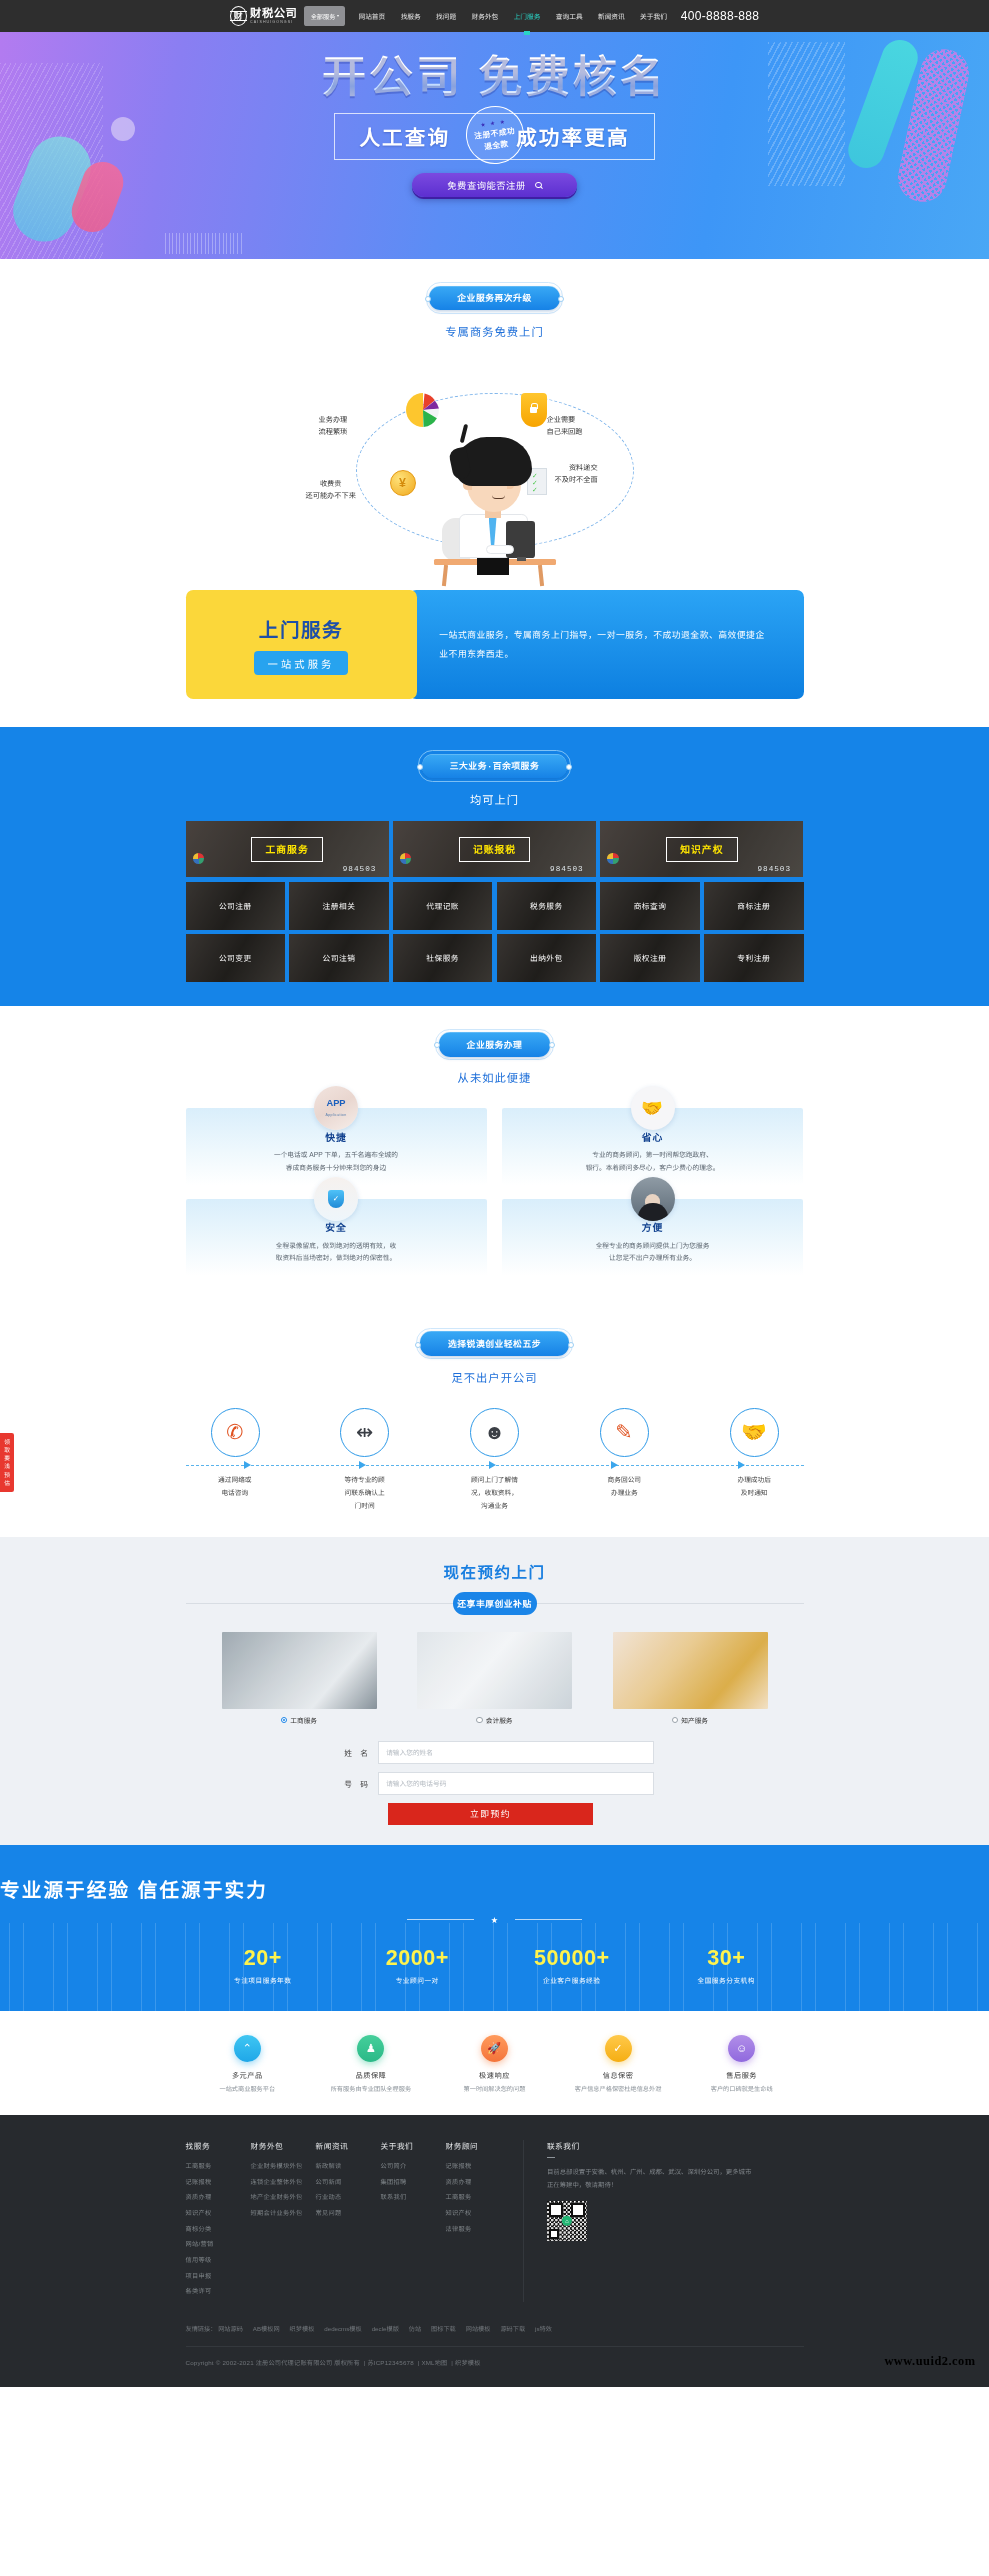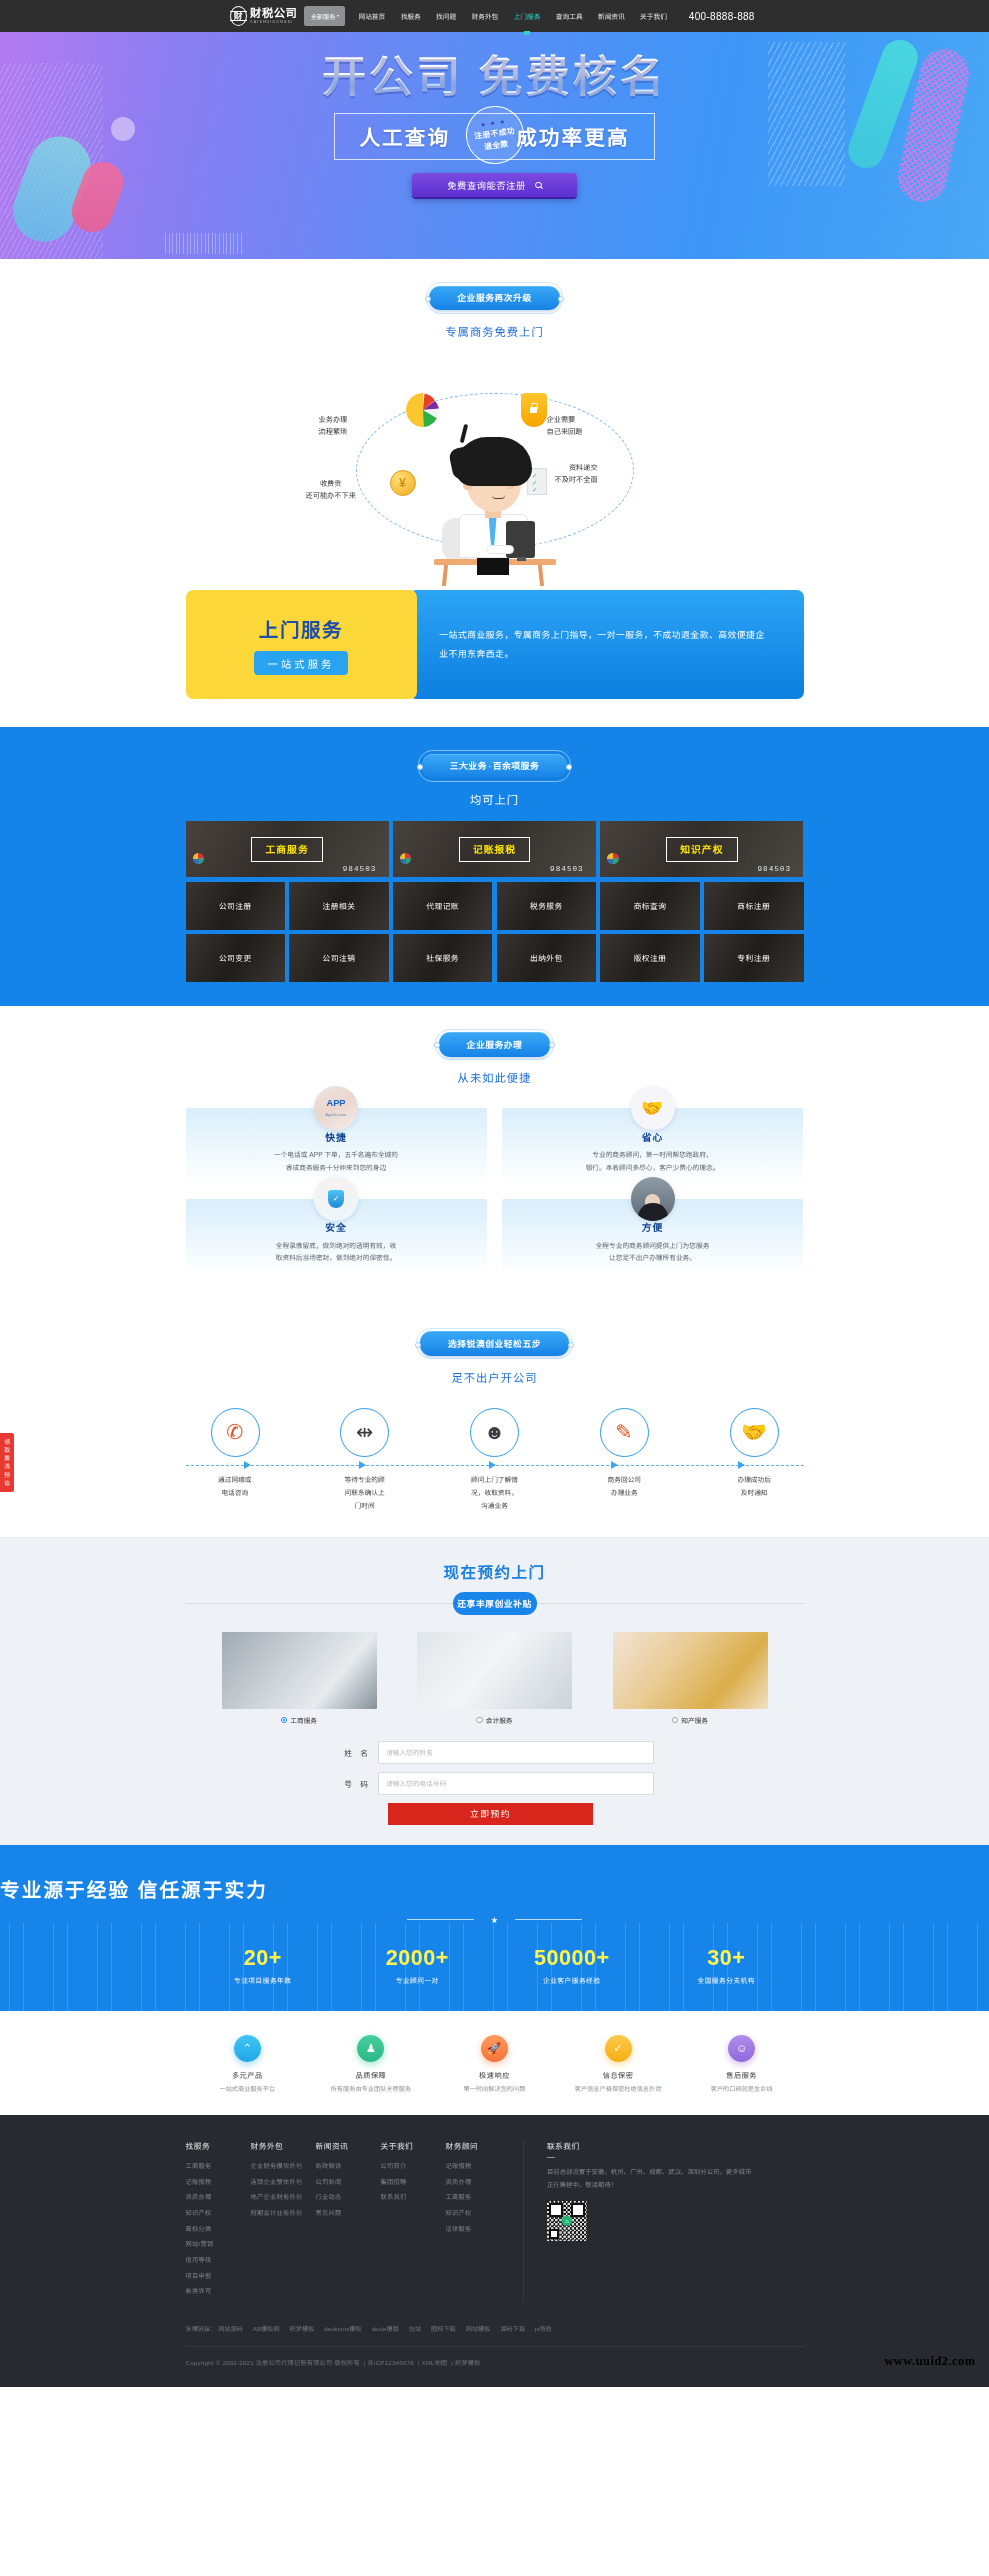--- a/index.html
+++ b/index.html
@@ -45,21 +45,21 @@
   .navlinks { display:flex; align-items:center; gap:13.4px; margin-left:12.4px; }
   .navlinks a {
     color:#e8e8e8; font-size:6.7px; text-decoration:none; position:relative;
     padding:11.3px 1px; display:block;
   }
   .navlinks a.active { color:#2ad3c5; }
   .navlinks a.active:after{
     content:""; position:absolute; left:50%; margin-left:-2.6px; bottom:-3.1px;
     width:5.2px;height:4.1px;background:#2ad3c5;
   }
-  .navphone { color:#fff; font-size:10px; margin-left:21px; letter-spacing:0.3px; }
+  .navphone { color:#fff; font-size:12px; margin-left:13px; letter-spacing:0.3px; }
 
   
   .hero {
     height:227px; width:100%; position:relative; overflow:hidden;
     background:linear-gradient(100deg,#b37bf0 0%,#8a7ef2 18%,#5b8df5 46%,#3d96f7 72%,#49a7f5 100%);
   }
   .hero .deco { position:absolute; }
   .d1 { left:0; top:31px; width:103px; height:196px;
         background:repeating-linear-gradient(118deg,rgba(255,255,255,.18) 0 1px,transparent 1px 4.6px); }
   .d2 { left:20.6px; top:103px; width:62px;height:108px;border-radius:31px;
@@ -97,21 +97,21 @@
     position:absolute; left:50%; margin-left:-29px; top:-7.2px;
     width:58px;height:58px;border-radius:50%;
     border:1px solid #fff; background:rgba(255,255,255,.1);
     display:flex; flex-direction:column; align-items:center; justify-content:center;
     color:#fff; transform:rotate(-8deg);
   }
   .hero-seal .stars { font-size:5.7px; letter-spacing:1.5px; color:#3b2fb8; margin-bottom:1.5px; }
   .hero-seal .l1 { font-size:7.7px; font-weight:bold; letter-spacing:0.5px; }
   .hero-seal .l2 { font-size:7.7px; font-weight:bold; letter-spacing:0.5px; margin-top:1px; }
   .hero-cta {
-    margin:13.4px auto 0; width:165px; height:24px; border-radius:4px;
+    margin:13.4px auto 0; width:165px; height:24px; border-radius:12px;
     background:linear-gradient(180deg,#7b4ae0,#5c2fd0);
     box-shadow:0 2.1px 0 #3f1fa4, 0 3.1px 7.2px rgba(20,10,80,.35);
     color:#fff; font-size:9.3px; display:flex; align-items:center; justify-content:center; gap:9.3px;
     cursor:pointer; letter-spacing:0.5px;
   }
   .magn { width:6.7px;height:6.7px;border:1px solid #fff;border-radius:50%;position:relative;display:inline-block; }
   .magn:after{content:"";position:absolute;width:1px;height:3.1px;background:#fff;right:-1.5px;bottom:-2.1px;transform:rotate(-45deg);}
 
   
   .sec { width:100%; }

